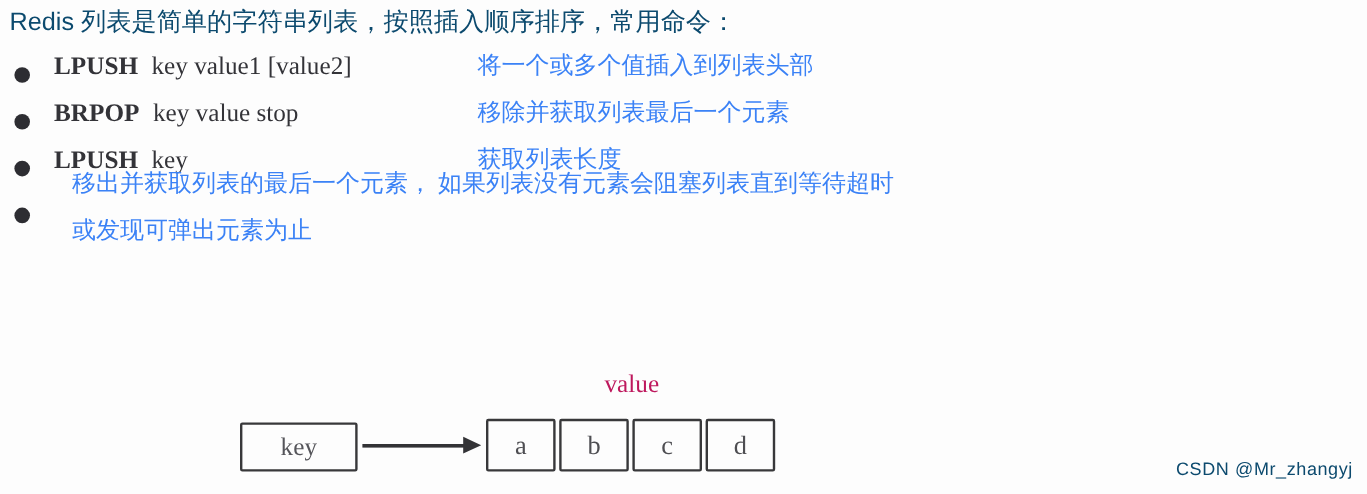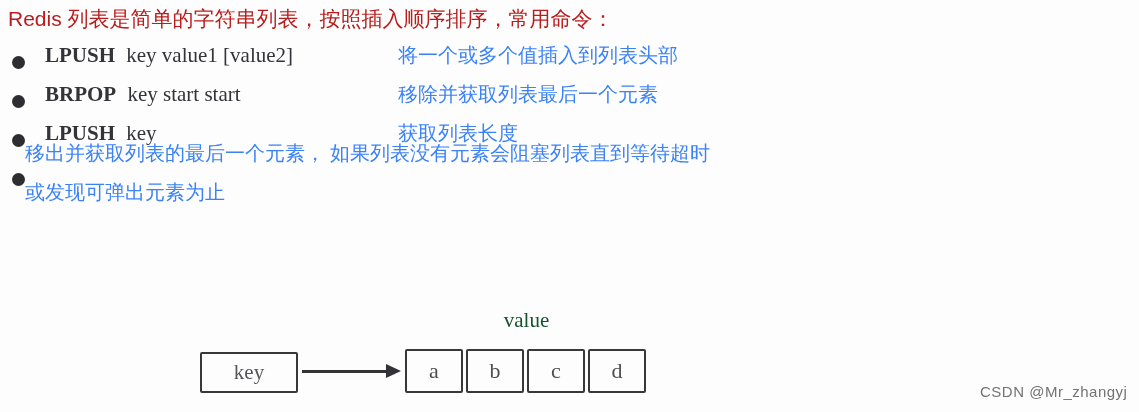--- a/index.html
+++ b/index.html
@@ -14,21 +14,21 @@
     background: #fdfdfd;
     overflow: hidden;
     color: #36363b;
   }
   .title {
     position: absolute;
     left: 8px;
     top: 7px;
     font-size: 21px;
     line-height: 24px;
-    color: #b91c1c;
+    color: #0c4a6e;
     white-space: nowrap;
   }
   .list {
     position: absolute;
     left: 0;
     top: 36px;
     right: 0;
   }
   .row {
     display: flex;
@@ -58,30 +58,31 @@
   .desc {
     flex: 1 1 auto;
     font-size: 20px;
     line-height: 39px;
     color: #3b82f6;
     white-space: nowrap;
   }
   .desc .line {
     display: block;
     line-height: 39px;
+    margin-left: 35px;
   }
   .value-label {
     position: absolute;
     left: 405px;
     top: 308px;
     width: 243px;
     text-align: center;
     font-family: "Liberation Serif", "DejaVu Serif", serif;
     font-size: 21px;
-    color: #14532d;
+    color: #be185d;
   }
   .key-box {
     position: absolute;
     left: 200px;
     top: 352px;
     width: 98px;
     height: 41px;
     box-sizing: border-box;
     border: 2px solid #38383a;
     border-radius: 2px;
@@ -129,21 +130,21 @@
     font-size: 22px;
     color: #4e4e52;
     background: #fdfdfd;
   }
   .watermark {
     position: absolute;
     left: 980px;
     top: 383px;
     font-size: 15px;
     letter-spacing: 0.5px;
-    color: #737373;
+    color: #0c4a6e;
     white-space: nowrap;
   }
 </style>
 </head>
 <body>
 
 <div class="page">
 
   <div class="title">Redis 列表是简单的字符串列表，按照插入顺序排序，常用命令：</div>
 
@@ -155,21 +156,21 @@
         <span class="cmd-name">LPUSH</span>
         <span class="cmd-args">key value1 [value2]</span>
       </span>
       <span class="desc">将一个或多个值插入到列表头部</span>
     </div>
 
     <div class="row">
       <span class="bullet"></span>
       <span class="cmd">
         <span class="cmd-name">BRPOP</span>
-        <span class="cmd-args">key start start</span>
+        <span class="cmd-args">key value stop</span>
       </span>
       <span class="desc">移除并获取列表最后一个元素</span>
     </div>
 
 
     <div class="row">
       <span class="bullet"></span>
       <span class="cmd">
         <span class="cmd-name">LPUSH</span>
         <span class="cmd-args">key</span>

